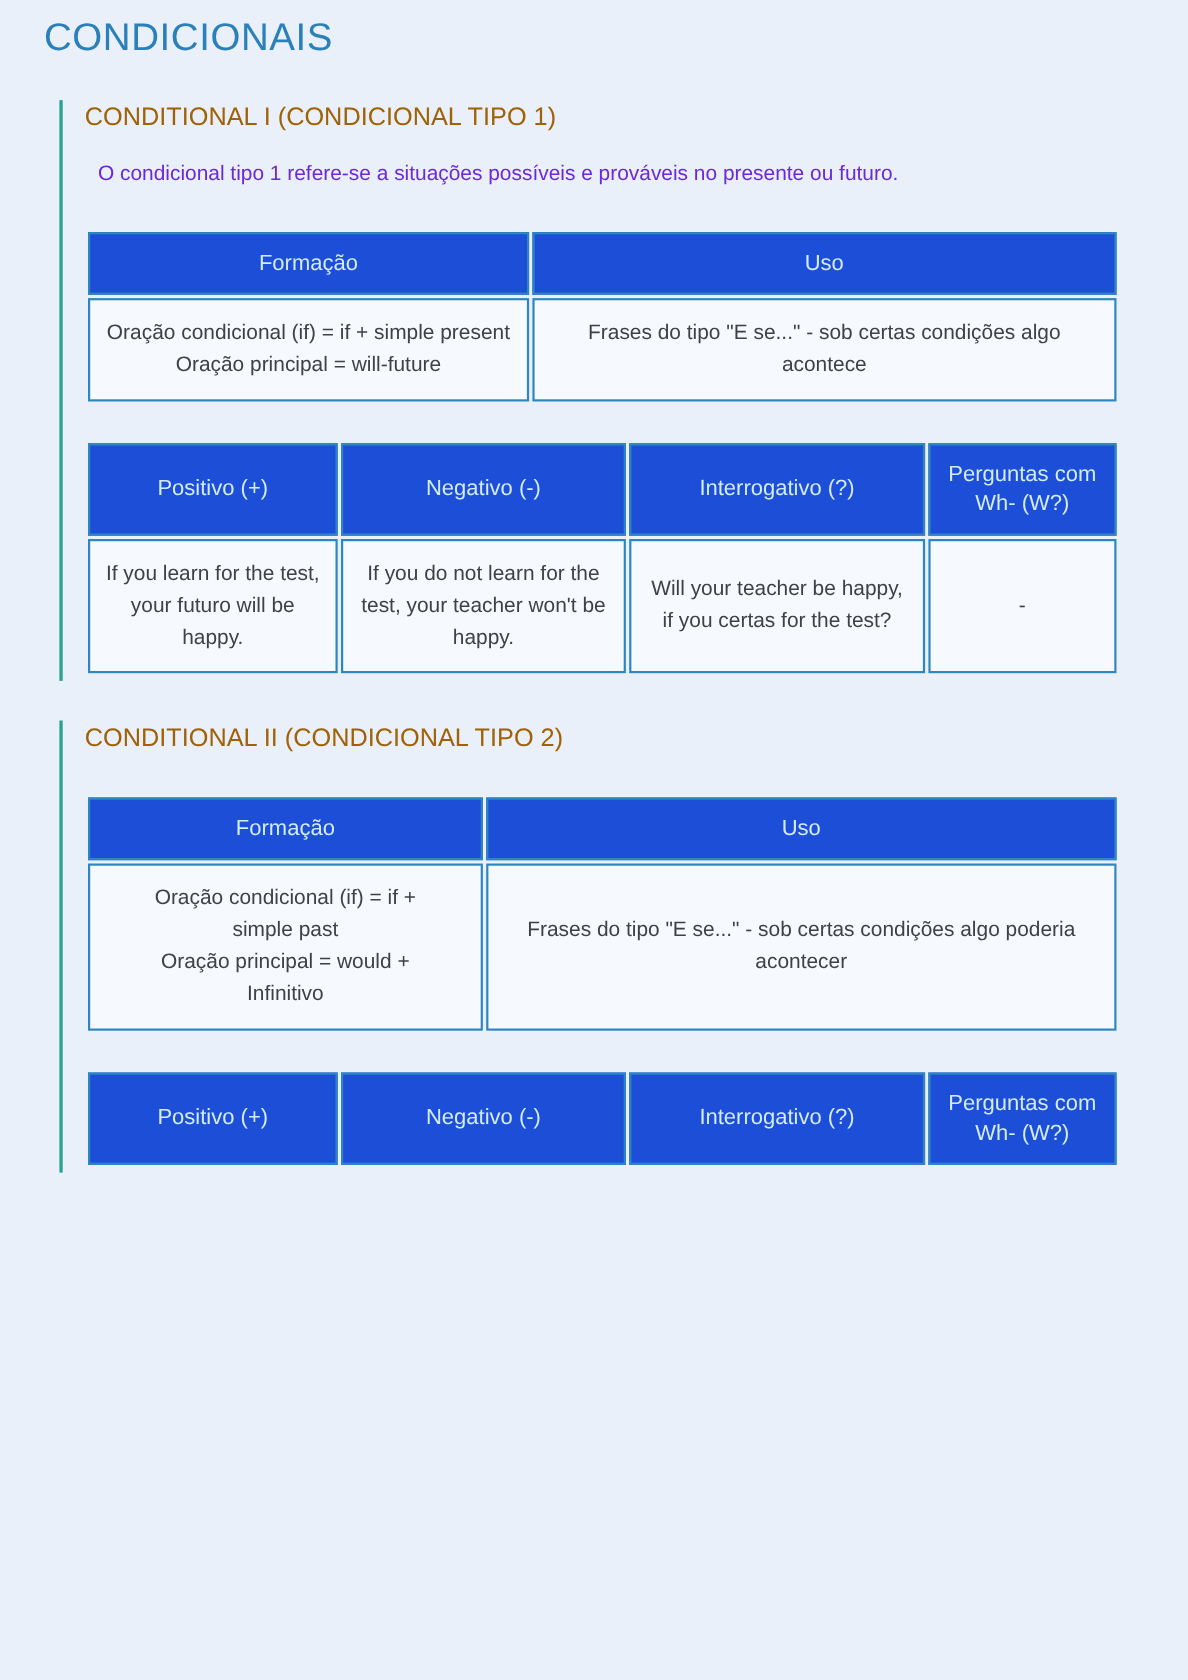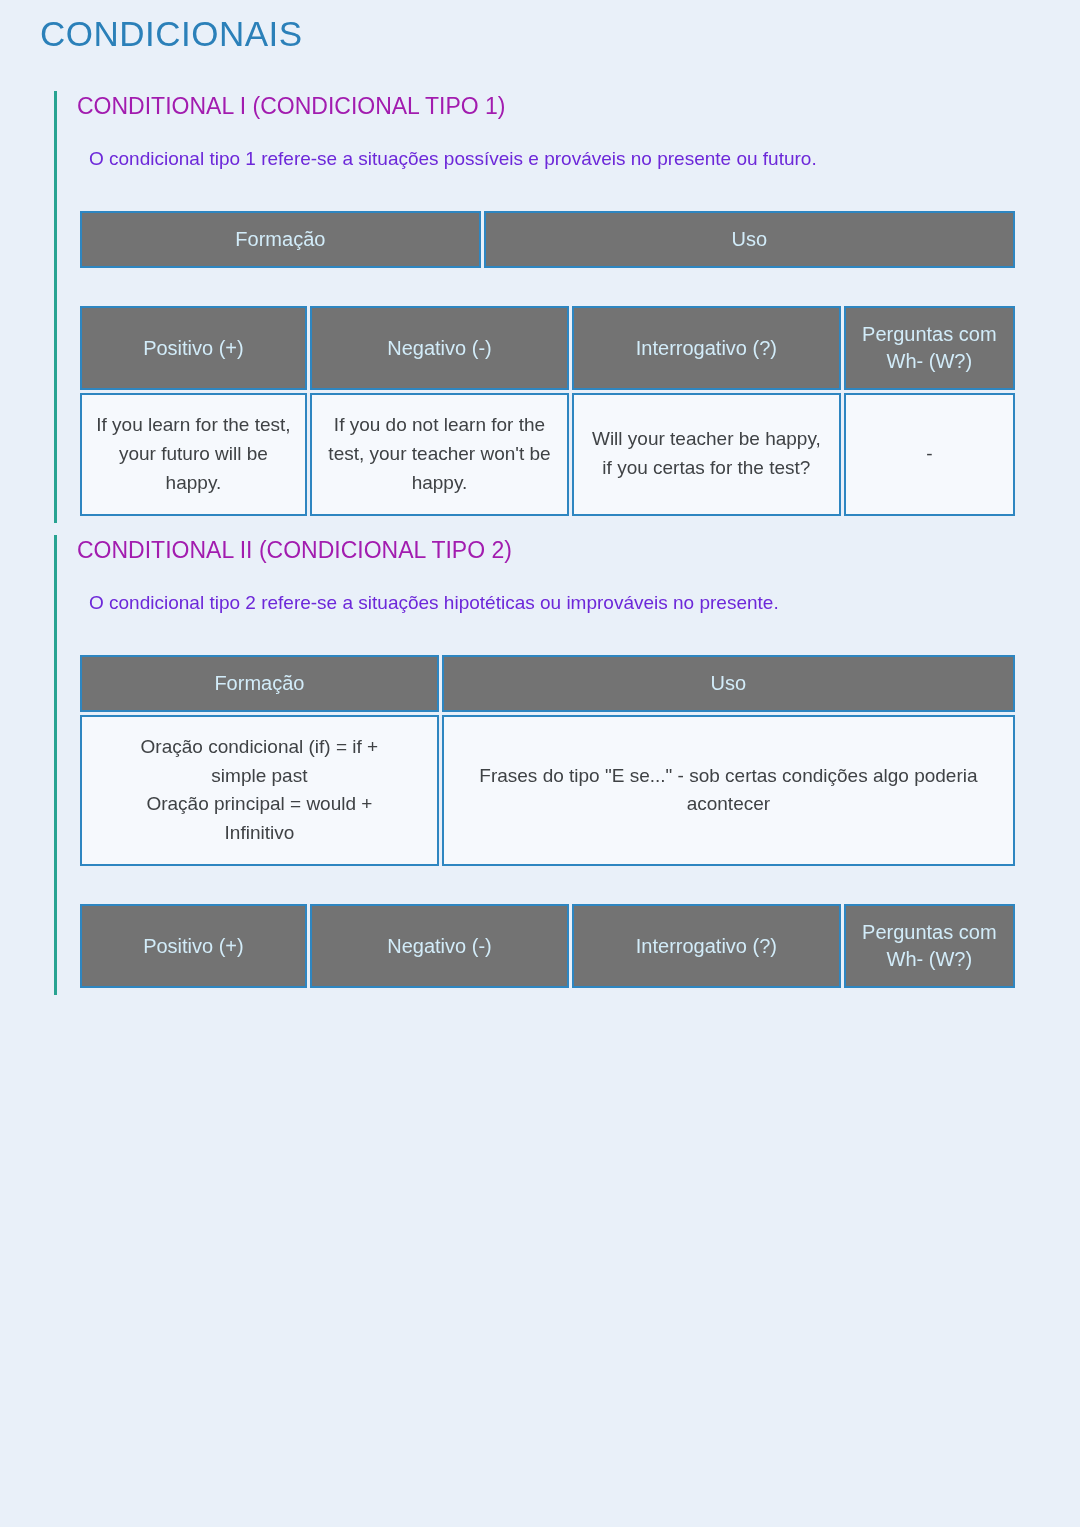--- a/index.html
+++ b/index.html
@@ -19,47 +19,47 @@
     color: #2b80b9;
     margin: 0;
     letter-spacing: 0.5px;
   }
 
   .section {
     margin: 37px 60px 0 14px;
     border-left: 3px solid #28a392;
     padding: 2px 0 4px 20px;
   }
-  .section + .section { margin-top: 12px; }
+  .section + .section { margin-top: 36px; }
 
   .section-heading {
     font-size: 23px;
     font-weight: 400;
-    color: #a21caf;
+    color: #a16207;
     margin: 0;
   }
 
   .section-desc {
     font-size: 19px;
     margin: 28px 0 0 12px;
     color: #6d28d9;
   }
 
   table.note-table {
     border-collapse: separate;
     border-spacing: 3px;
     table-layout: fixed;
     width: 941px;
     margin-top: 38px;
     margin-left: 0px;
   }
   table.note-table + table.note-table { margin-top: 32px; }
 
   table.note-table th {
-    background: #737373;
+    background: #1d4ed8;
     border: 2px solid #2e86c1;
     color: #d2ecf9;
     font-weight: 400;
     font-size: 20px;
     line-height: 1.35;
     padding: 13px 8px;
     text-align: center;
   }
   table.note-table td {
     background: #f6f9fd;
@@ -87,20 +87,25 @@
     <table class="note-table">
       <colgroup>
           <col style="width:43%">
           <col style="width:57%">
         </colgroup>
       <tbody>
           <tr>
         <th>Formação</th>
         <th>Uso</th>
       </tr>
+      <tr>
+        <td>Oração condicional (if) = if + simple present
+Oração principal = will-future</td>
+        <td>Frases do tipo "E se..." - sob certas condições algo acontece</td>
+      </tr>
     </tbody>
       </table>
 
     <table class="note-table">
       <colgroup>
           <col style="width:24.5%">
           <col style="width:28%">
           <col style="width:29%">
           <col style="width:18.5%">
         </colgroup>
@@ -116,21 +121,20 @@
         <td>If you do not learn for the test, your teacher won't be happy.</td>
         <td>Will your teacher be happy, if you certas for the test?</td>
         <td>-</td>
       </tr>
     </tbody>
       </table>
   </div>
 
   <div class="section">
     <h2 class="section-heading">CONDITIONAL II (CONDICIONAL TIPO 2)</h2>
-    <p class="section-desc">O condicional tipo 2 refere-se a situações hipotéticas ou improváveis no presente.</p>
 
     <table class="note-table">
       <colgroup>
           <col style="width:38.5%">
           <col style="width:61.5%">
         </colgroup>
       <tbody>
           <tr>
         <th>Formação</th>
         <th>Uso</th>

